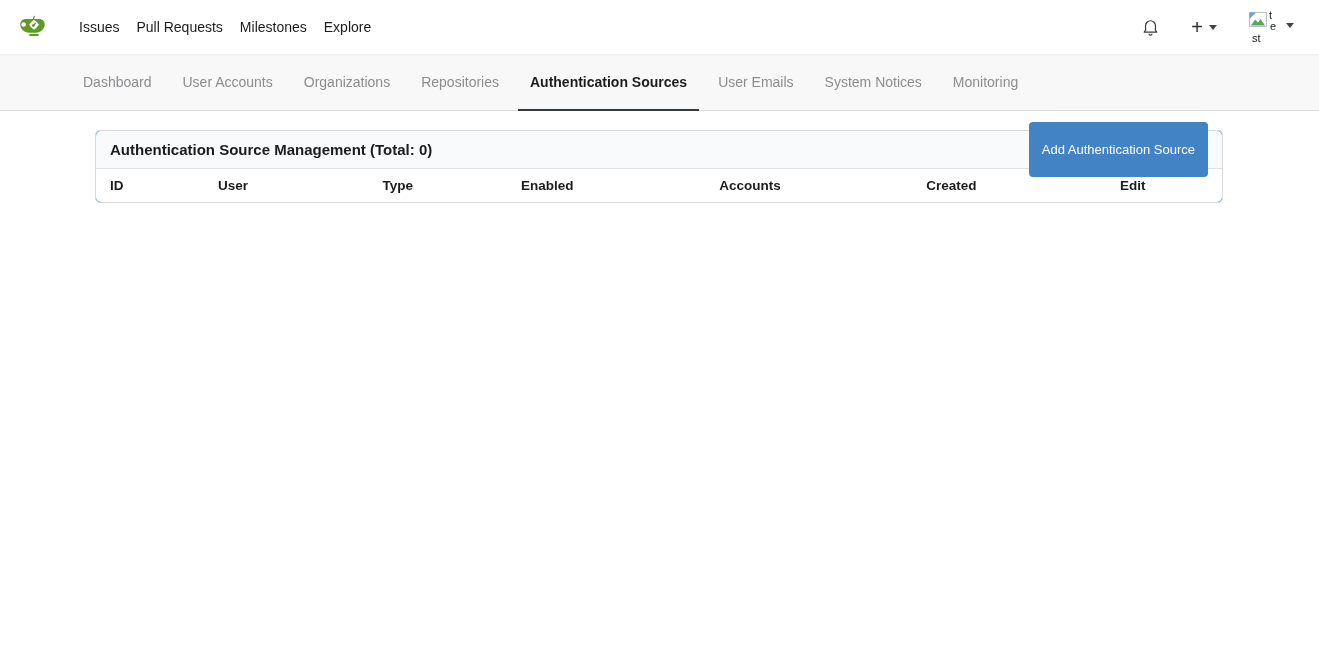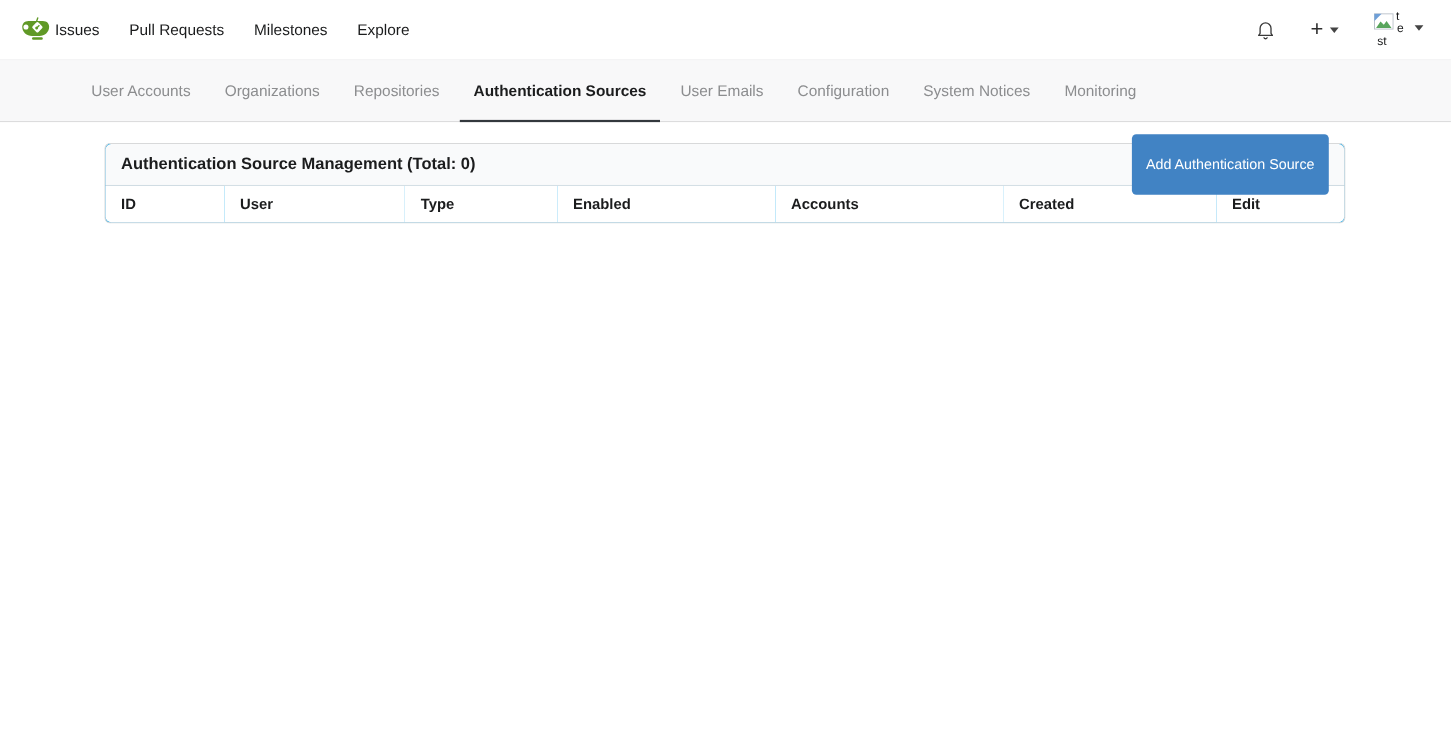--- a/index.html
+++ b/index.html
@@ -3,21 +3,21 @@
 <meta charset="utf-8">
 <style>
   * { margin: 0; padding: 0; box-sizing: border-box; }
   html, body { width: 1319px; height: 669px; overflow: hidden; background: #ffffff;
     font-family: "Liberation Sans", "DejaVu Sans", sans-serif; }
 
   
   .navbar { height: 55px; display: flex; align-items: center; padding: 0 25px 0 18px;
     background: #ffffff; border-bottom: 1px solid #ededee; }
   .logo { width: 32px; height: 32px; display: flex; align-items: center; }
-  .nav-links { display: flex; align-items: center; gap: 27px; }
+  .nav-links { display: flex; align-items: center; gap: 17px; margin-left: 29px; }
   .nav-link { font-size: 14px; color: #1b1c1d; text-decoration: none; cursor: pointer; }
   .nav-right { margin-left: auto; display: flex; align-items: center; gap: 32px; }
   .icon-btn { display: flex; align-items: center; cursor: pointer; color: #333; }
   .bell svg { display: block; }
   .plus-group { display: flex; align-items: center; gap: 6px; }
   .plus-glyph { font-size: 20px; font-weight: 400; color: #2d2d2d; line-height: 1; }
   .caret { width: 0; height: 0; border-left: 4px solid transparent;
     border-right: 4px solid transparent; border-top: 5px solid #444; display: inline-block; }
   .avatar-group { display: flex; align-items: flex-start; gap: 7px; cursor: pointer; }
   .broken-avatar { position: relative; width: 30px; height: 34px; font-size: 11px;
@@ -99,26 +99,26 @@
         <span class="alt-frag-a">t</span>
         <span class="alt-frag-b">e</span>
         <span class="alt-frag-c">st</span>
       </span>
       <span class="caret avatar-caret"></span>
     </span>
   </div>
 </div>
 
 <div class="tabbar">
+  <div class="tab">Dashboard</div>
   <div class="tab">User Accounts</div>
   <div class="tab">Organizations</div>
   <div class="tab">Repositories</div>
   <div class="tab active">Authentication Sources</div>
   <div class="tab">User Emails</div>
-  <div class="tab">Configuration</div>
   <div class="tab">System Notices</div>
   <div class="tab">Monitoring</div>
 </div>
 
 <div class="panel">
   <div class="panel-header">
     <span class="panel-title">Authentication Source Management (Total: 0)</span>
     <button class="add-btn">Add Authentication Source</button>
   </div>
   <table class="auth-table">

